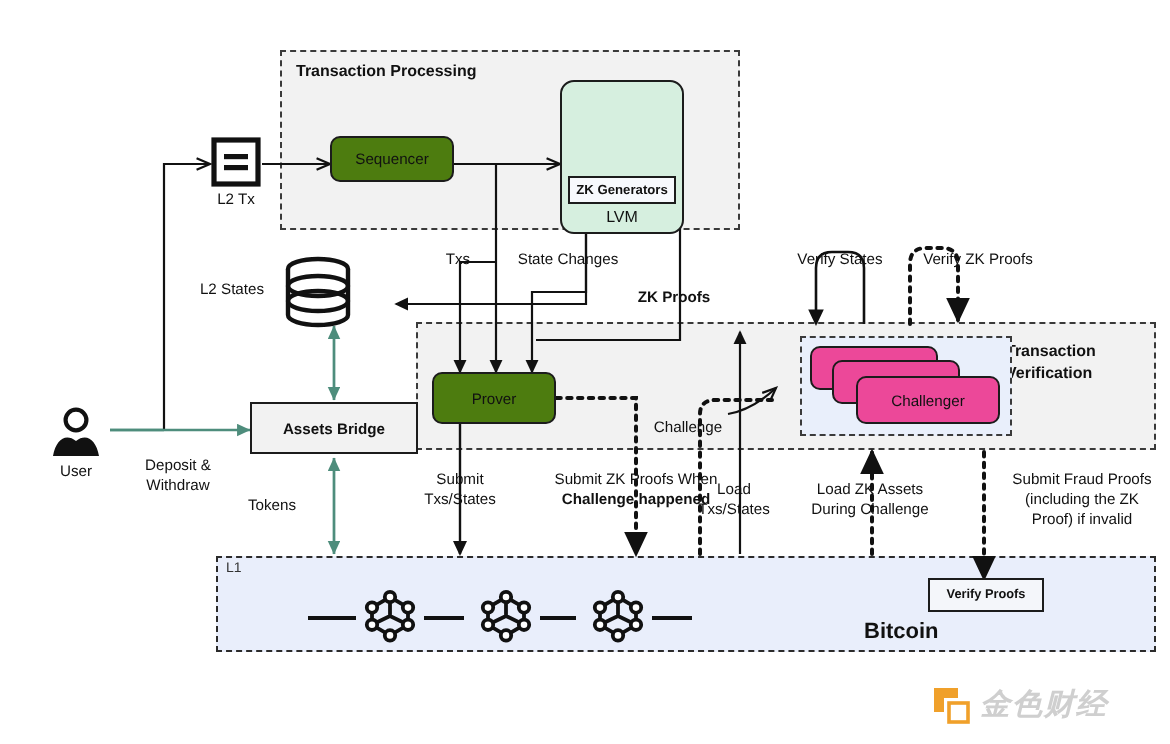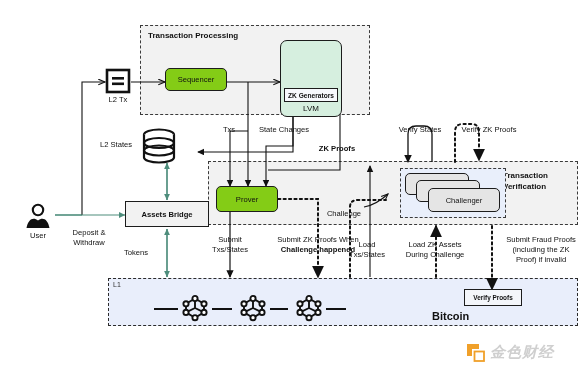--- a/index.html
+++ b/index.html
@@ -13,27 +13,27 @@
 
   
   .group{position:absolute;border:1.1px dashed #3a3a3a;box-sizing:border-box;}
   .grp-proc{background:#f2f2f2;}
   .grp-verif{background:#f2f2f2;}
   .grp-l1{background:#e9eefb;border-color:#2b2b2b;}
   .grp-title{position:absolute;font-size:8px;font-weight:bold;color:#111;}
 
   
   .node{position:absolute;box-sizing:border-box;display:flex;align-items:center;
-        justify-content:center;font-size:7.6px;color:#111;background:#84cc16;
+        justify-content:center;font-size:7.6px;color:#111;background:#4d7c0f;
         border:1.3px solid #1c1c1c;border-radius:5px;text-align:center;}
   .node.square{border-radius:0;background:#f2f2f2;font-weight:bold;}
   .node.green{background:#d6efdf;border-radius:7px;}
   .node.inner{background:#f7f9fd;border-radius:0;border-width:1.2px;font-weight:bold;font-size:6.6px;}
   .node.plain{background:#f4f6fa;border-radius:0;border-width:1.2px;font-weight:bold;font-size:6.4px;}
-  .node.chal{background:#e5e5e5;border-radius:5px;}
+  .node.chal{background:#ec4899;border-radius:5px;}
 
   .stackwrap{position:absolute;}
   .bitcoin{position:absolute;font-size:11px;font-weight:bold;color:#111;}
   .l1tag{position:absolute;font-size:7px;color:#333;}
 
   .icon{position:absolute;}
   
   .wm{position:absolute;display:flex;align-items:center;gap:5px;font-style:italic;}
   .wm-mark{width:19px;height:19px;position:relative;}
   .wm-text{font-size:15px;font-weight:bold;color:#cfcfcf;letter-spacing:1px;}

